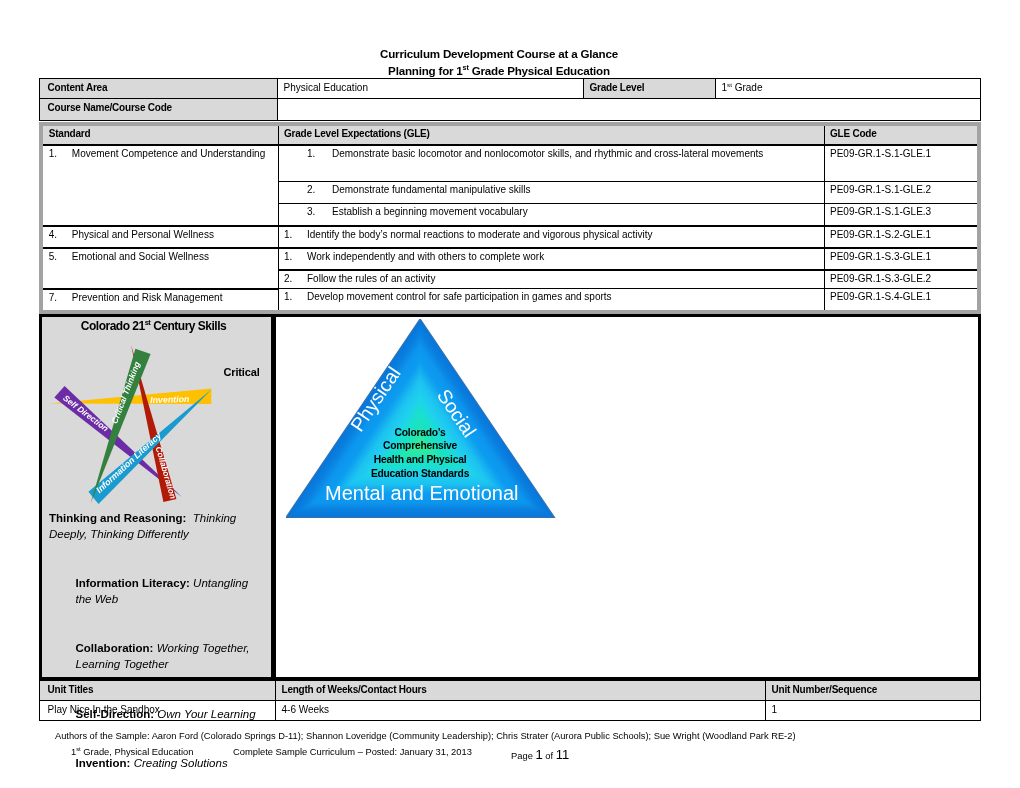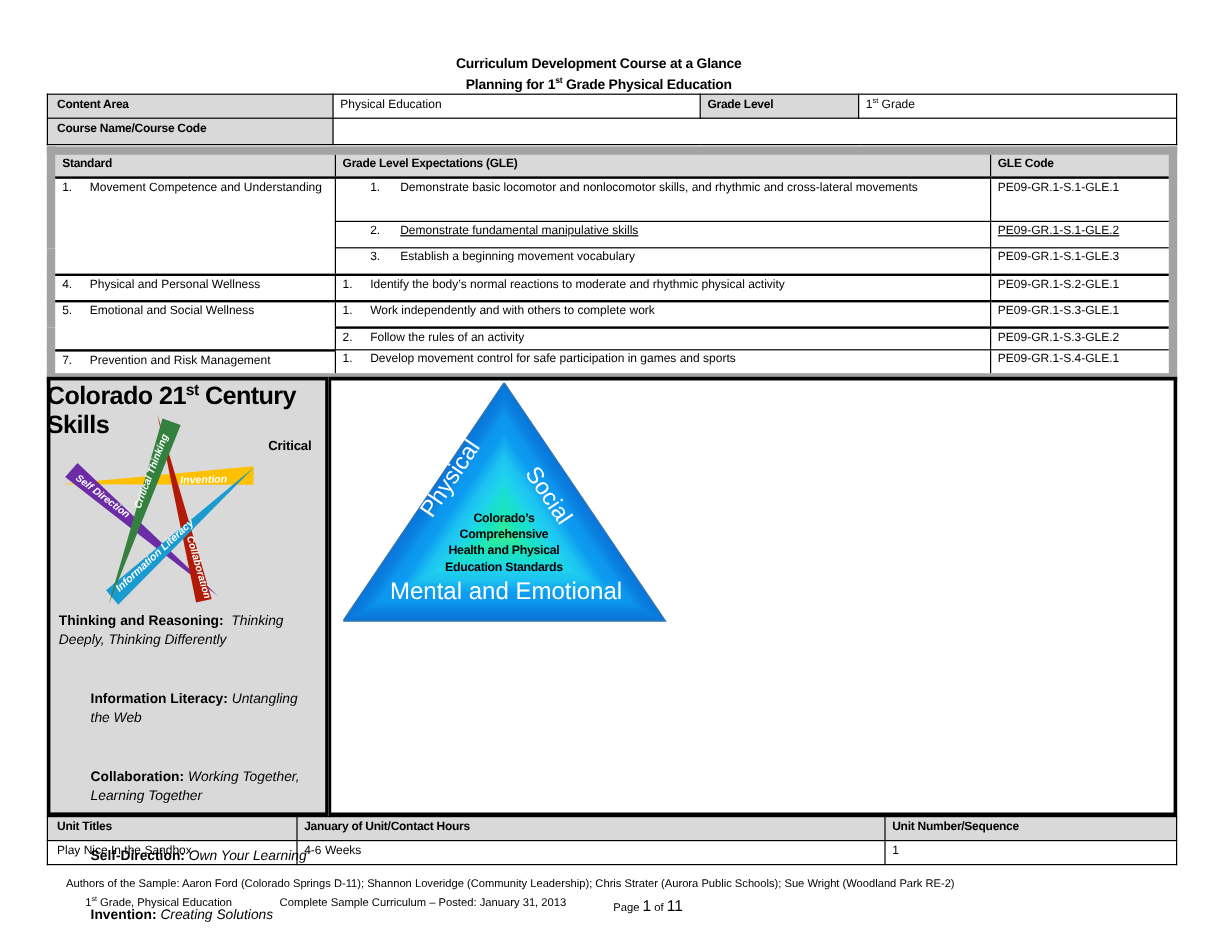--- a/index.html
+++ b/index.html
@@ -7,39 +7,39 @@
   body{width:1020px;height:788px;font-family:"Liberation Sans",sans-serif;color:#000;}
   .page{position:relative;width:1020px;height:788px;overflow:hidden;background:#fff;}
   sup{font-size:0.62em;vertical-align:super;line-height:0;}
   .doc-title{position:absolute;left:0;top:45.8px;width:998px;text-align:center;font-weight:bold;
              font-size:11.6px;line-height:16.8px;letter-spacing:-0.2px;}
   table{border-collapse:collapse;position:absolute;table-layout:fixed;border-spacing:0;}
   td{vertical-align:top;font-size:10px;line-height:14.6px;padding:2px 4px 2px 5.5px;box-sizing:border-box;}
   td:first-child{padding-left:7.5px;}
   .t1 td{border:1px solid #000;}
   .shade{background:#d9d9d9;font-weight:bold;letter-spacing:-0.22px;}
-  .t2{border:7px solid #a3a3a3;}
+  .t2{border:4px solid #a3a3a3;}
   .t2 td{border:1px solid #000;padding:1px 2px 2px 5.5px;}
   .t2 td:first-child{padding-left:5.8px;}
   .t2 .thk{border-bottom:2.5px solid #000;}
   .t2 td.ind{padding-left:28px;}
   .t2 td.ind .num{width:25px;}
   .num{display:inline-block;width:23px;text-indent:0;}
   .t2 td[data-name="standard-cell"]{padding-left:28.8px;text-indent:-23px;}
   .t2 td[data-name="gle-cell"]{padding-left:28.5px;text-indent:-23px;margin-top:12px;}
   .t2 td[data-name="gle-cell"].ind{padding-left:28.5px;text-indent:0;}
   .t2 td.ind{padding-left:28.5px;text-indent:0;}
   .t2 td.ind .num{width:25px;}
 
   .skills-box{position:absolute;left:39px;top:314px;width:235px;height:365.5px;background:#d9d9d9;
               border:3px solid #000;box-sizing:border-box;}
   .tri-box{position:absolute;left:274px;top:314px;width:707px;height:365.5px;background:#fff;
            border:3px solid #000;border-left:2px solid #000;box-sizing:border-box;}
-  .skills-title{position:absolute;left:39px;top:319px;width:229px;font-weight:bold;
-                font-size:21px;letter-spacing:-0.5px;}
+  .skills-title{position:absolute;left:39px;top:319px;width:229px;text-align:center;font-weight:bold;
+                font-size:12px;letter-spacing:-0.5px;}
   .critical-lbl{position:absolute;left:223.5px;top:366px;font-weight:bold;font-size:11px;letter-spacing:-0.15px;}
   .pinwheel{position:absolute;left:40px;top:340px;}
   .pw-lbl{fill:#fff;font-family:"Liberation Sans",sans-serif;font-weight:bold;font-style:italic;font-size:8.8px;}
   .skills-text{position:absolute;left:49px;top:511px;width:209px;font-size:11.5px;line-height:15.6px;}
   .skills-text p{margin:0 0 7.9px 0;}
   .skills-text p.ind{margin-left:26.5px;margin-top:34px;}
 
   .triangle{position:absolute;left:286px;top:319px;}
   .tri-lbl{position:absolute;color:#fff;white-space:nowrap;}
   .lbl-physical{font-size:19.5px;left:355px;top:429px;line-height:0;transform:rotate(-56deg);transform-origin:0 0;}
@@ -87,31 +87,31 @@
   <tr style="height:18px" data-name="table-header-row">
     <td class="shade thk" style="width:237px" data-name="standards-col-header">Standard</td>
     <td class="shade thk" style="width:546px" data-name="gle-col-header">Grade Level Expectations (GLE)</td>
     <td class="shade thk" data-name="gle-code-col-header">GLE Code</td>
   </tr>
   <tr data-name="table-row" style="height: 37px;">
           <td data-name="standard-cell" class="thk" rowspan="3"><span class="num" data-name="standard-number">1.</span><span data-name="standard-label">Movement Competence and Understanding</span></td>
           <td data-name="gle-cell" class="ind"><span class="num" data-name="gle-number">1.</span><span data-name="gle-text">Demonstrate basic locomotor and nonlocomotor skills, and rhythmic and cross-lateral movements</span></td>
           <td data-name="gle-code-cell" class="">PE09-GR.1-S.1-GLE.1</td>
         </tr>
-        <tr data-name="table-row" style="height: 22px; text-decoration: underline;">
+        <tr data-name="table-row" style="height: 22px;">
           <td data-name="gle-cell" class="ind"><span class="num" data-name="gle-number">2.</span><span data-name="gle-text">Demonstrate fundamental manipulative skills</span></td>
           <td data-name="gle-code-cell" class="">PE09-GR.1-S.1-GLE.2</td>
         </tr>
         <tr data-name="table-row" style="height: 22px;">
           <td data-name="gle-cell" class="ind thk"><span class="num" data-name="gle-number">3.</span><span data-name="gle-text">Establish a beginning movement vocabulary</span></td>
           <td data-name="gle-code-cell" class="thk">PE09-GR.1-S.1-GLE.3</td>
         </tr>
         <tr data-name="table-row" style="height: 22px;">
           <td data-name="standard-cell" class="thk"><span class="num" data-name="standard-number">4.</span><span data-name="standard-label">Physical and Personal Wellness</span></td>
-          <td data-name="gle-cell" class=" thk"><span class="num" data-name="gle-number">1.</span><span data-name="gle-text">Identify the body’s normal reactions to moderate and rhythmic physical activity</span></td>
+          <td data-name="gle-cell" class=" thk"><span class="num" data-name="gle-number">1.</span><span data-name="gle-text">Identify the body’s normal reactions to moderate and vigorous physical activity</span></td>
           <td data-name="gle-code-cell" class="thk">PE09-GR.1-S.2-GLE.1</td>
         </tr>
         <tr data-name="table-row" style="height: 22px;">
           <td data-name="standard-cell" class="thk" rowspan="2"><span class="num" data-name="standard-number">5.</span><span data-name="standard-label">Emotional and Social Wellness</span></td>
           <td data-name="gle-cell" class=" thk"><span class="num" data-name="gle-number">1.</span><span data-name="gle-text">Work independently and with others to complete work</span></td>
           <td data-name="gle-code-cell" class="thk">PE09-GR.1-S.3-GLE.1</td>
         </tr>
         <tr data-name="table-row" style="height: 16px;">
           <td data-name="gle-cell" class=""><span class="num" data-name="gle-number">2.</span><span data-name="gle-text">Follow the rules of an activity</span></td>
           <td data-name="gle-code-cell" class="">PE09-GR.1-S.3-GLE.2</td>
@@ -221,22 +221,22 @@
       <p data-name="skills-entry"><b data-name="skills-entry-term">Thinking and Reasoning:</b>&nbsp; <i data-name="skills-entry-description">Thinking Deeply, Thinking Differently</i></p>
       <p data-name="skills-entry" class="ind"><b data-name="skills-entry-term">Information Literacy:</b> <i data-name="skills-entry-description">Untangling the Web</i></p>
       <p data-name="skills-entry" class="ind"><b data-name="skills-entry-term">Collaboration:</b> <i data-name="skills-entry-description">Working Together, Learning Together</i></p>
       <p data-name="skills-entry" class="ind"><b data-name="skills-entry-term">Self-Direction:</b> <i data-name="skills-entry-description">Own Your Learning</i></p>
       <p data-name="skills-entry" class="ind"><b data-name="skills-entry-term">Invention:</b> <i data-name="skills-entry-description">Creating Solutions</i></p>
     </div>
 
  <table class="t1" style="left:39px;top:679.5px;width:942px" data-name="units-table">
   <tbody data-name="units-table-body">
   <tr style="height:20px" data-name="table-header-row">
-    <td class="shade" style="width:208px" data-name="unit-titles-col-header">Unit Titles</td>
-    <td class="shade" style="width:490px" data-name="unit-length-col-header">January of Unit/Contact Hours</td>
+    <td class="shade" style="width:236px" data-name="unit-titles-col-header">Unit Titles</td>
+    <td class="shade" style="width:490px" data-name="unit-length-col-header">Length of Weeks/Contact Hours</td>
     <td class="shade" data-name="unit-number-col-header">Unit Number/Sequence</td>
   </tr>
   <tr data-name="table-row" style="height: 20px;">
           <td data-name="unit-title-cell">Play Nice In the Sandbox</td>
           <td data-name="unit-length-cell">4-6 Weeks</td>
           <td data-name="unit-number-cell">1</td>
         </tr>
       </tbody>
  </table>
 

